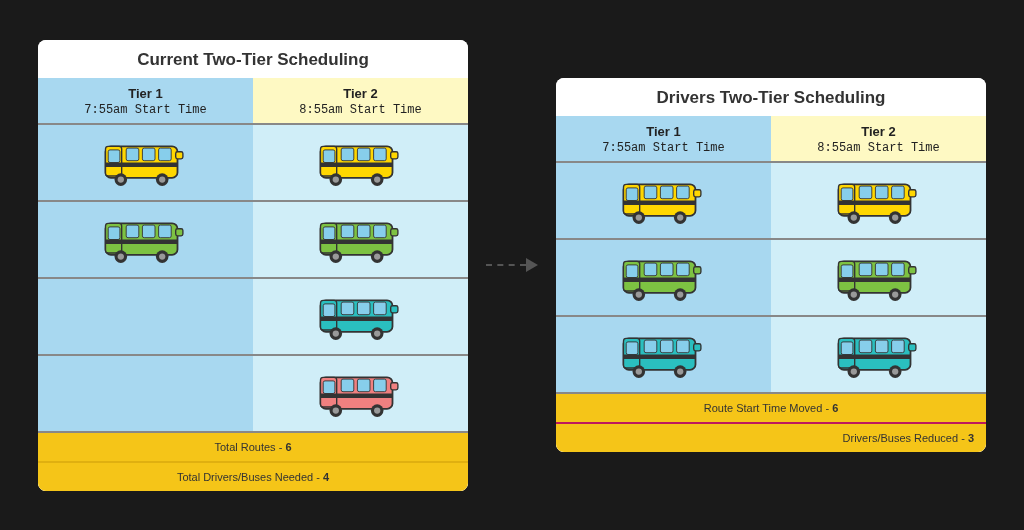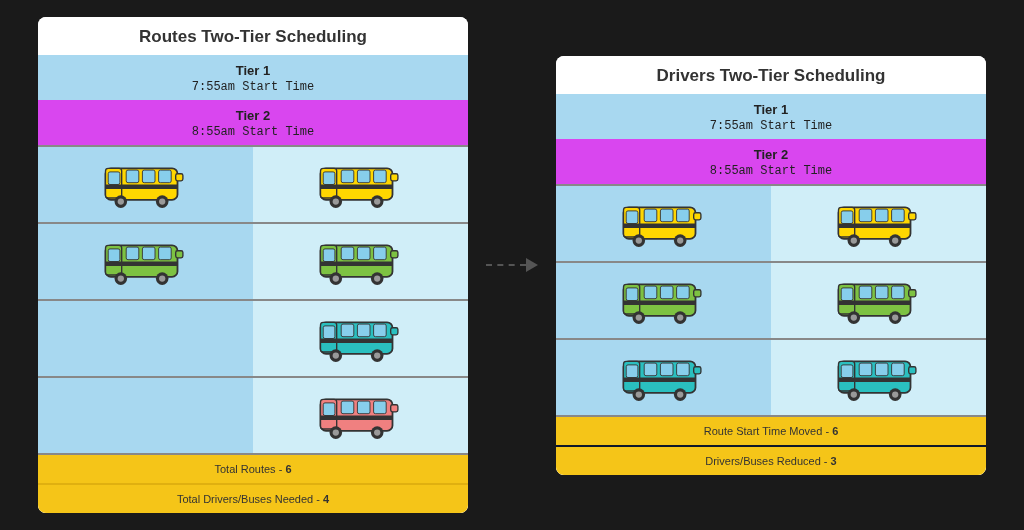--- a/index.html
+++ b/index.html
@@ -27,39 +27,39 @@
     .diagram-title {
       text-align: center;
       padding: 10px 12px 8px;
       font-size: 17px;
       font-weight: bold;
       color: #333;
       background: white;
     }
     .tier-grid {
       display: grid;
-      grid-template-columns: 1fr;
+      grid-template-columns: 1fr 1fr;
     }
     .tier-header {
       text-align: center;
       padding: 8px 6px 6px;
       font-weight: bold;
       font-size: 13px;
       color: #222;
     }
     .tier-header .time {
       font-weight: normal;
       font-size: 12px;
       font-family: Liberation Mono, monospace;
     }
     .tier1-header {
       background: #a8d8f0;
     }
     .tier2-header {
-      background: #d946ef;
+      background: #fef9c3;
     }
     .bus-row {
       display: grid;
       grid-template-columns: 1fr 1fr;
       border-top: 2px solid #888;
     }
     .bus-cell {
       display: flex;
       justify-content: center;
       align-items: center;
@@ -112,21 +112,21 @@
       width: 90px;
       height: 55px;
     }
   </style>
 </head>
 <body>
 
 <div class="main-container">
 
   <div class="diagram-box">
-    <div class="diagram-title">Routes Two-Tier Scheduling</div>
+    <div class="diagram-title">Current Two-Tier Scheduling</div>
     <div class="tier-grid">
       <div class="tier-header tier1-header">
         <span>Tier 1</span><br>
         <span class="time">7:55am Start Time</span>
       </div>
       <div class="tier-header tier2-header">
         <span>Tier 2</span><br>
         <span class="time">8:55am Start Time</span>
       </div>
     </div>
@@ -373,19 +373,19 @@
           <circle cx="68" cy="49" r="3.5" fill="#999"></circle>
           <rect x="83" y="18" width="8" height="8" rx="2" fill="#2ABFBF" stroke="#333" stroke-width="1.5"></rect>
         </svg>
       </div>
     </div>
 
     <div class="stats-area">
       <div class="stat-row">
         <span>Route Start Time Moved - </span><strong>6</strong>
       </div>
-      <div class="stat-row" style="border-top: 2px solid #0f172a;">
+      <div class="stat-row" style="border-top: 2px solid #be185d; text-align: right;">
         <span>Drivers/Buses Reduced - </span><strong>3</strong>
       </div>
     </div>
   </div>
 
 </div>
 
 </body></html>

